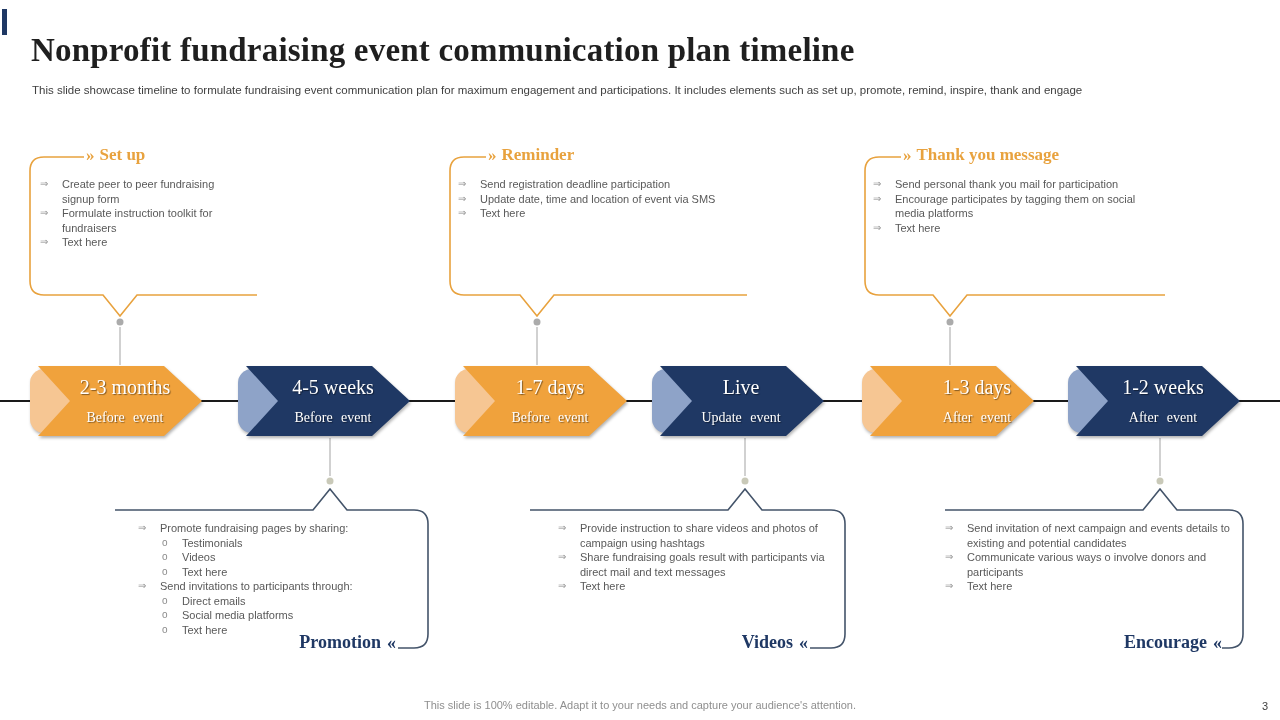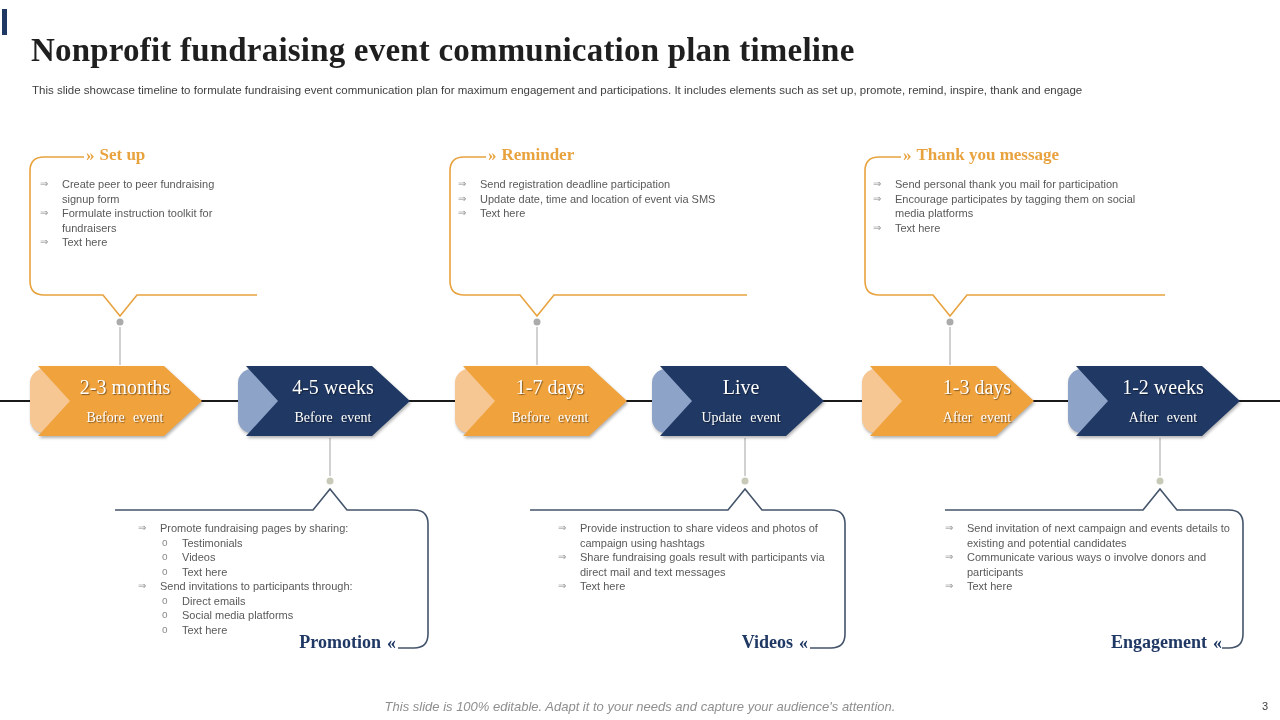--- a/index.html
+++ b/index.html
@@ -37,21 +37,21 @@
   .sm{flex:0 0 20px;color:#8a8a8a;font-size:10px;line-height:14.5px;padding-left:2px;}
 
   
   .arrow-label{position:absolute;top:372px;height:58px;width:122px;display:flex;flex-direction:column;
                justify-content:center;align-items:center;color:#ffffff;font-family:"Liberation Serif",serif;
                text-shadow:1px 1px 1px rgba(0,0,0,.45);}
   .arrow-label .l1{font-weight:400;font-size:20px;}
   .arrow-label .l2{font-size:14px;word-spacing:5px;margin-top:11px;}
 
   
-  #footer-note{position:absolute;left:0;top:699px;width:1280px;text-align:center;font-size:13px;color:#8f8f8f;font-style:italic;}
+  #footer-note{position:absolute;left:0;top:699px;width:1280px;text-align:center;font-size:11px;color:#8f8f8f;}
   #page-number{position:absolute;right:12px;top:700px;font-size:11px;color:#404040;}
 </style>
 </head>
 <body>
 
 <div id="slide">
 
   <div id="corner-bar"></div>
   <div id="slide-title">Nonprofit fundraising event communication plan timeline</div>
   <div id="slide-subtitle">This slide showcase timeline to formulate fundraising event communication plan for maximum engagement and participations. It includes elements such as set up, promote, remind, inspire, thank and engage</div>
@@ -272,20 +272,20 @@
     <li>
         <span class="bm">⇒</span>
         <span>Communicate various ways o involve  donors and participants</span>
       </li>
     <li>
         <span class="bm">⇒</span>
         <span>Text  here</span>
       </li>
   </ul>
   <div class="bc-title" style="right:58px">
-    <span>Engagement</span>
+    <span>Encourage</span>
     <span class="glyph">«</span>
   </div>
 
   <div id="footer-note">This slide is 100% editable. Adapt it to your needs and capture your audience's attention.</div>
   <div id="page-number">3</div>
 
 </div>
 
 </body></html>

